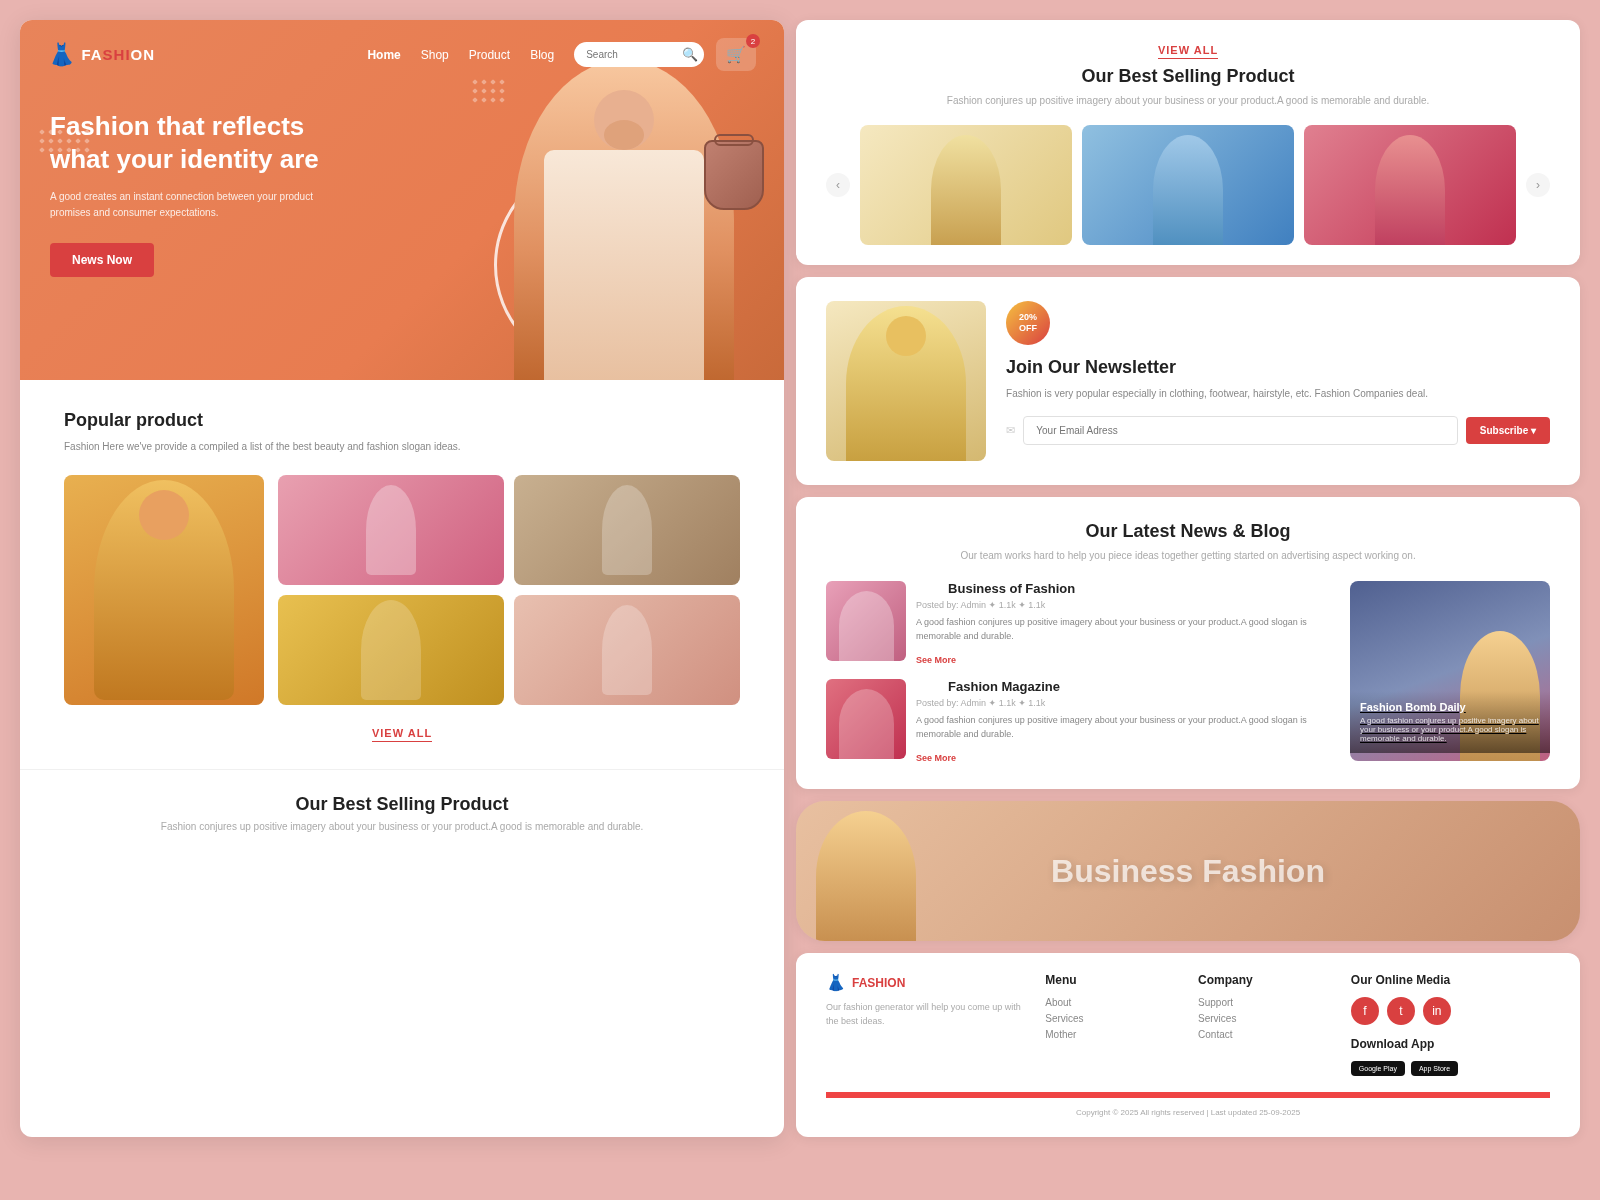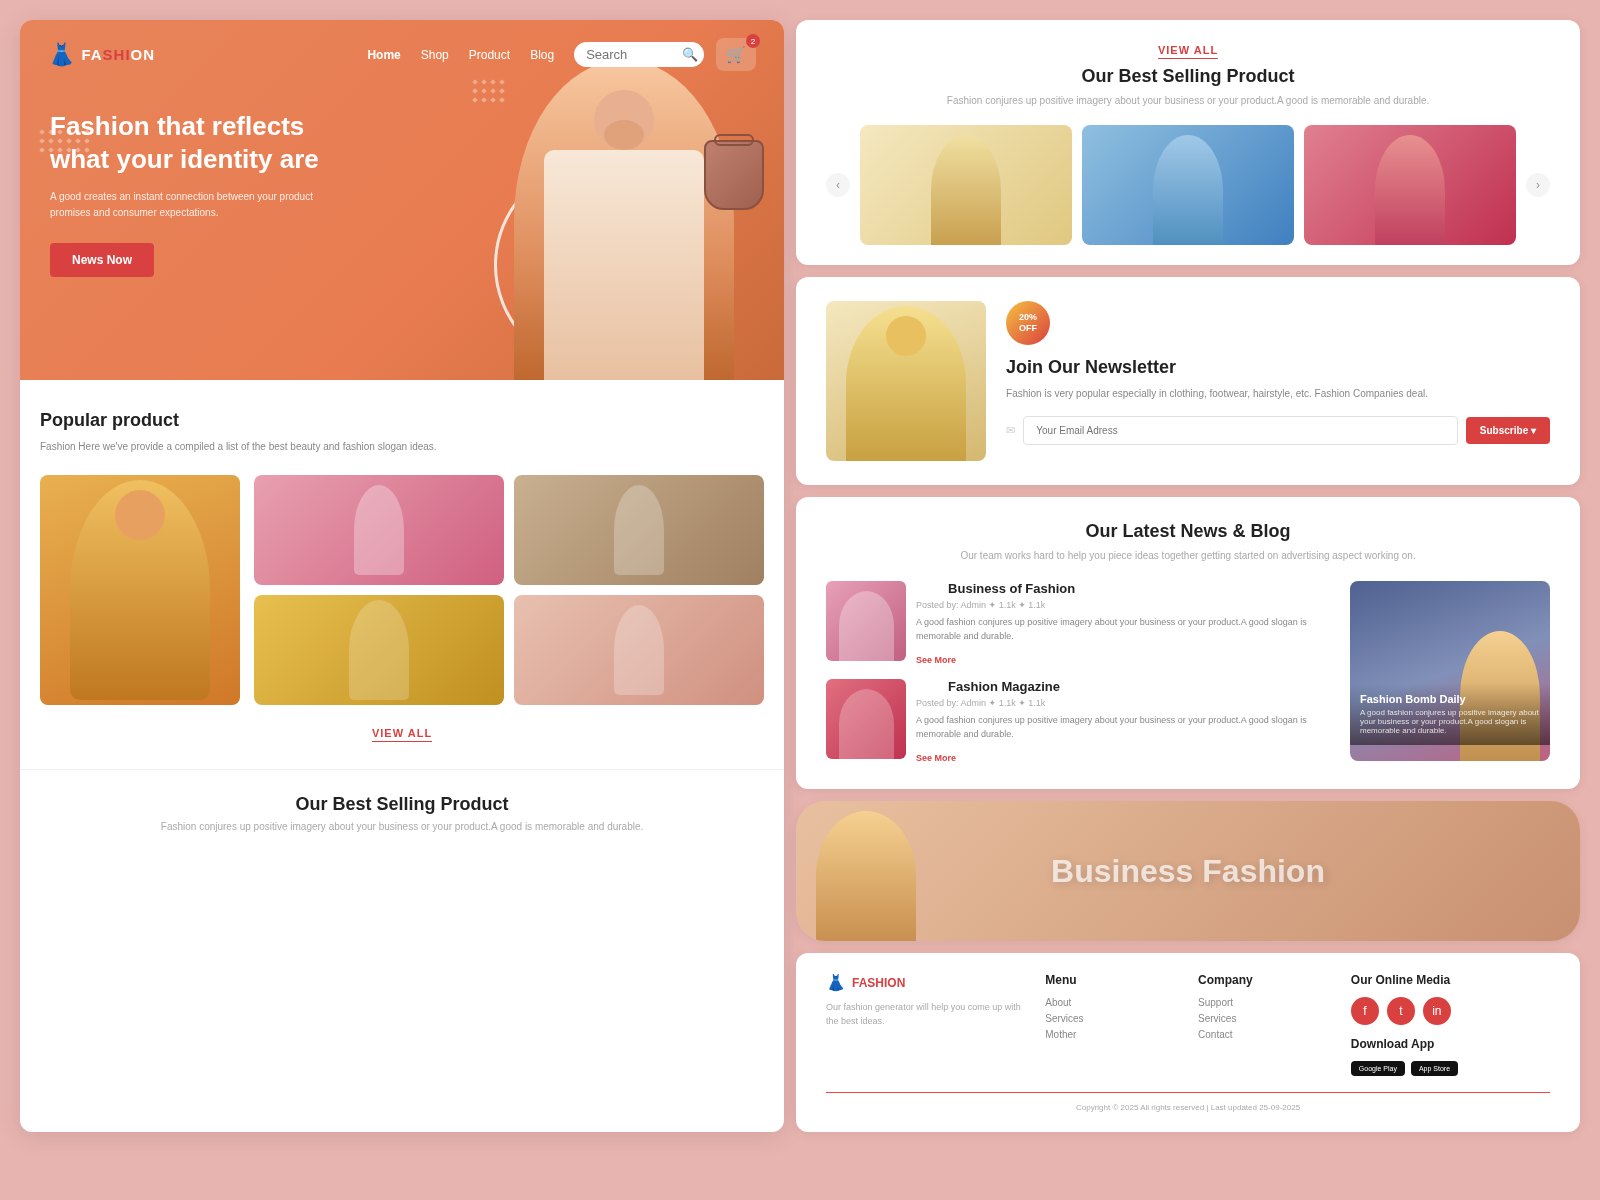--- a/index.html
+++ b/index.html
@@ -76,21 +76,21 @@
       align-items: center;
       background: #fff;
       border-radius: 20px;
       padding: 5px 12px;
       gap: 6px;
       width: 130px;
     }
     .search-bar input {
       border: none;
       outline: none;
-      font-size: 13px;
+      font-size: 10px;
       color: #999;
       width: 90px;
       background: transparent;
     }
     .search-icon-sm { color: #aaa; font-size: 13px; }
     .cart-btn {
       margin-left: 12px;
       background: rgba(255,255,255,0.2);
       border: none;
       border-radius: 8px;
@@ -168,21 +168,21 @@
       top: 60px;
       right: 280px;
       display: grid;
       grid-template-columns: repeat(4, 1fr);
       gap: 5px;
       opacity: 0.35;
     }
 
     
     .popular-section {
-      padding: 30px 20px 20px;
+      padding: 30px 44px 20px;
       background: #fff;
     }
     .section-title-sm {
       font-size: 18px;
       font-weight: 700;
       color: #222;
       margin-bottom: 8px;
     }
     .section-desc {
       font-size: 10px;
@@ -459,25 +459,26 @@
       grid-row: 1 / 3;
       grid-column: 2;
       background: linear-gradient(160deg, #5070a0 0%, #8090c0 100%);
       border-radius: 8px;
       overflow: hidden;
       position: relative;
       height: 180px;
     }
     .news-featured-overlay {
       position: absolute;
-      bottom: 16px;
+      bottom: 8px;
       left: 0;
       right: 0;
       padding: 10px;
       background: linear-gradient(0deg, rgba(0,0,0,0.5), transparent);
+      text-decoration: underline;
     }
     .nfo-title {
       font-size: 11px;
       font-weight: 700;
       color: #fff;
     }
     .nfo-desc {
       font-size: 8px;
       color: rgba(255,255,255,0.8);
       margin-top: 3px;
@@ -570,21 +571,21 @@
       padding: 4px 8px;
       font-size: 7px;
       cursor: pointer;
     }
     .footer-copyright {
       text-align: center;
       font-size: 8px;
       color: #aaa;
       margin-top: 16px;
       padding-top: 10px;
-      border-top: 1px solid #ef4444;
+      border-top: 6px solid #ef4444;
     }
   </style>
 </head>
 <body>
 
 <div class="page-wrapper">
 
   <div class="left-panel">
 
     <div class="hero">

